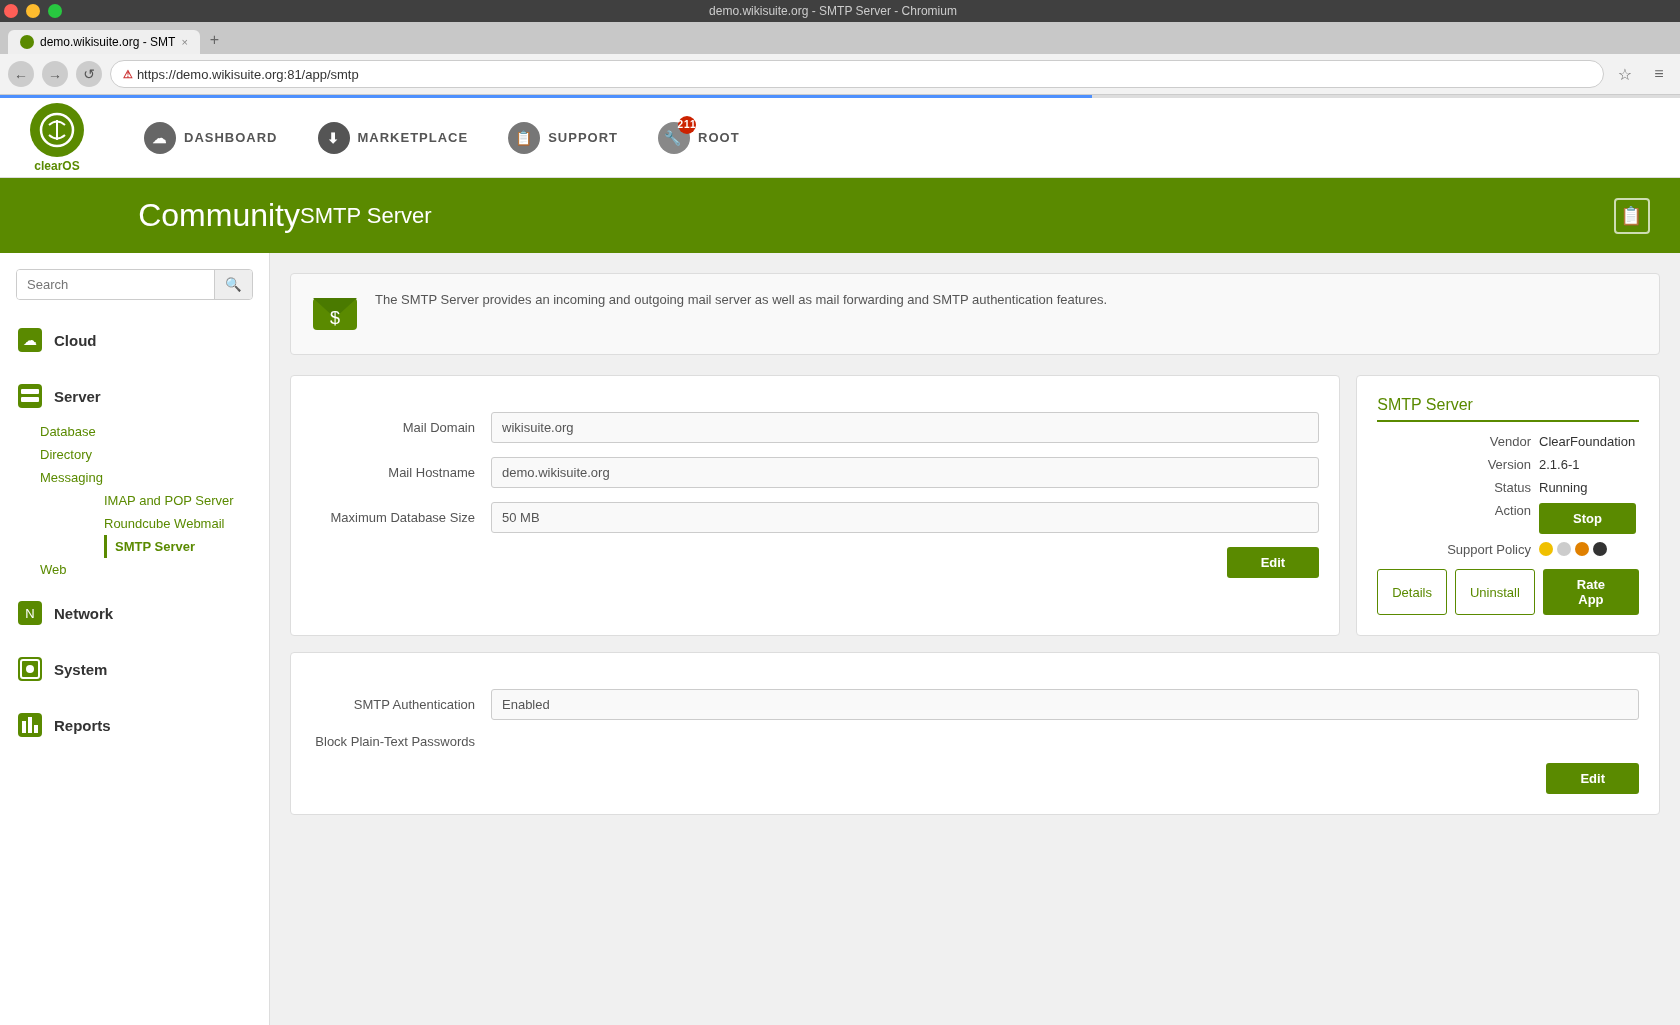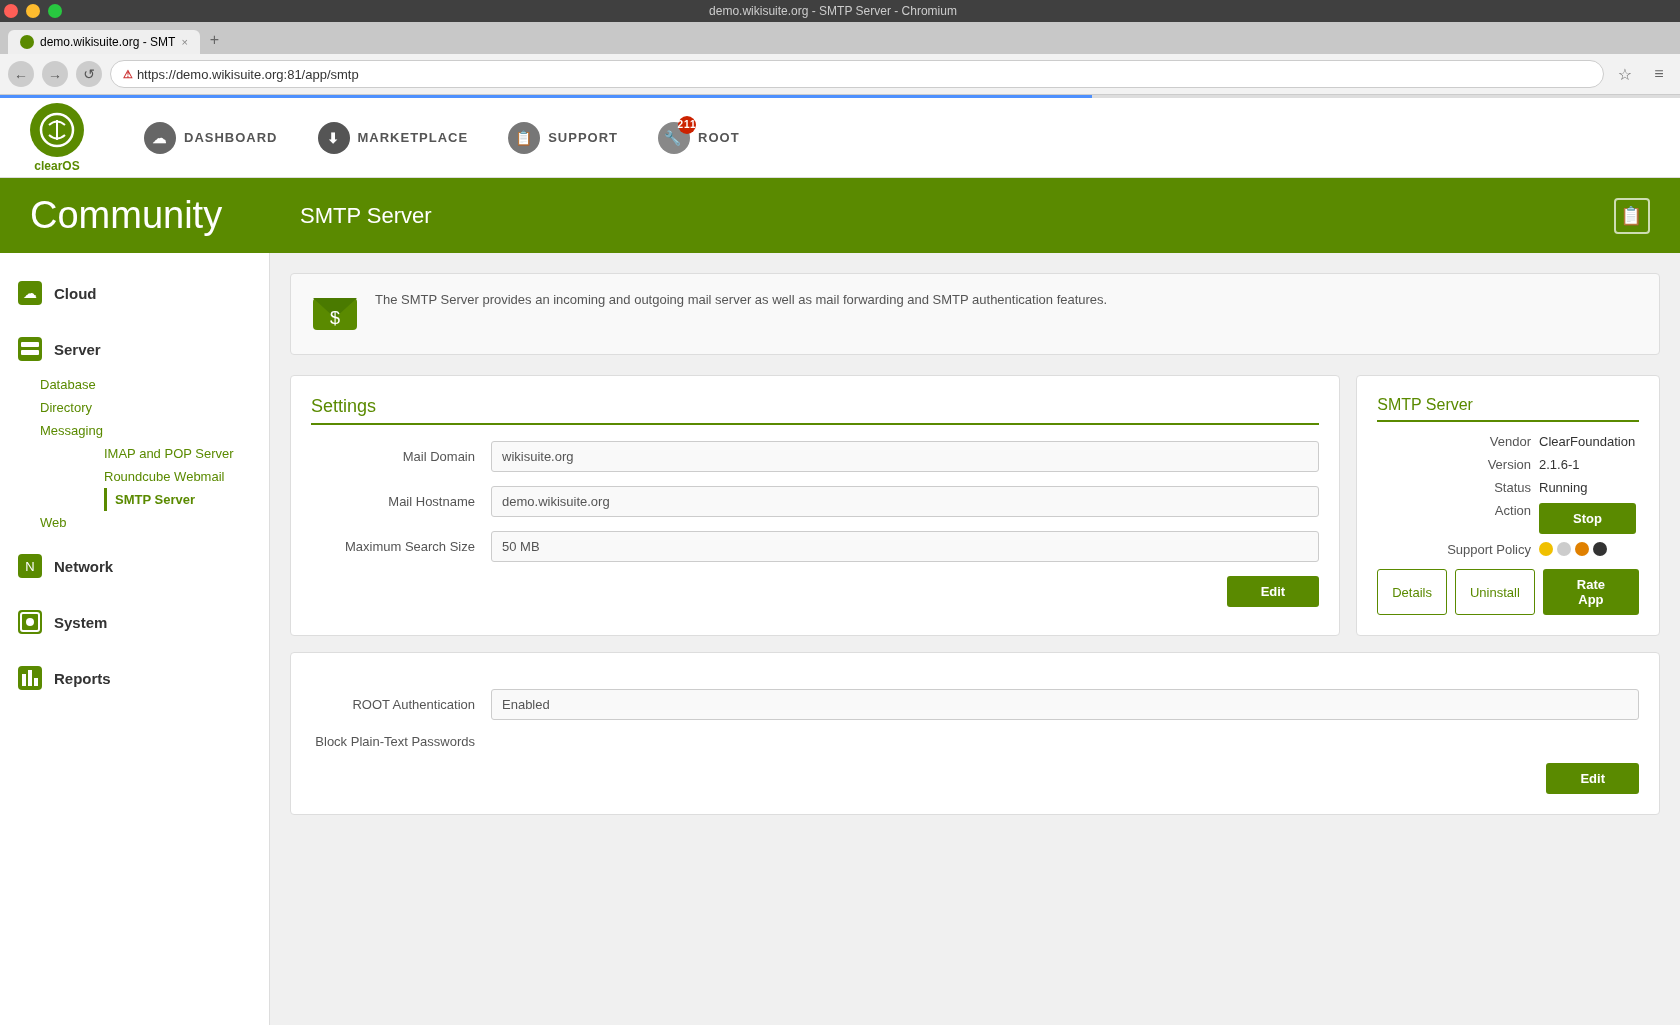--- a/index.html
+++ b/index.html
@@ -41,21 +41,21 @@
     .nav-icon { width: 32px; height: 32px; border-radius: 50%; background: #888; display: flex; align-items: center; justify-content: center; color: white; font-size: 14px; }
     .nav-icon.dashboard { background: #666; }
     .nav-icon.marketplace { background: #555; }
     .nav-icon.support { background: #777; }
     .nav-icon.root { background: #888; position: relative; }
     .root-badge { position: absolute; top: -6px; right: -6px; background: #cc2200; color: white; border-radius: 50%; width: 18px; height: 18px; font-size: 10px; display: flex; align-items: center; justify-content: center; font-weight: bold; }
     .root-wrapper { position: relative; display: inline-block; }
 
     
     .green-banner { background: #5a8a00; color: white; display: flex; align-items: center; padding: 0 30px; height: 75px; }
-    .banner-community { font-size: 38px; font-weight: 300; min-width: 270px; }
+    .banner-community { font-size: 32px; font-weight: 300; min-width: 270px; text-align: right; }
     .banner-title { font-size: 22px; font-weight: normal; flex: 1; }
     .banner-icon { width: 36px; height: 36px; border: 2px solid rgba(255,255,255,0.7); border-radius: 4px; display: flex; align-items: center; justify-content: center; color: white; font-size: 18px; }
 
     
     .main-content { display: flex; padding: 0; }
 
     
     .sidebar { width: 270px; background: white; min-height: 800px; border-right: 1px solid #ddd; padding: 16px 0; flex-shrink: 0; }
     .search-box { margin: 0 16px 16px; display: flex; align-items: center; border: 1px solid #ccc; border-radius: 4px; overflow: hidden; background: white; }
     .search-input { flex: 1; border: none; padding: 7px 10px; font-size: 13px; outline: none; }
@@ -183,20 +183,24 @@
 
   <div class="green-banner">
     <div class="banner-community">Community</div>
     <div class="banner-title">SMTP Server</div>
     <div class="banner-icon">📋</div>
   </div>
 
   <div class="main-content">
 
     <div class="sidebar">
+      <div class="search-box">
+        <input class="search-input" type="text" placeholder="Search" style="">
+        <button class="search-btn">🔍</button>
+      </div>
 
       <div class="sidebar-section">
         <div class="sidebar-section-header">
           <svg class="sidebar-section-icon" viewBox="0 0 28 28">
             <rect x="2" y="2" width="24" height="24" rx="4" fill="#5a8a00"></rect>
             <text x="14" y="19" text-anchor="middle" fill="white" font-size="14">☁</text>
           </svg>
           <span class="sidebar-section-label">Cloud</span>
         </div>
       </div>
@@ -266,40 +270,39 @@
             <polygon points="2,8 24,28 46,8" fill="#4a7a00"></polygon>
             <text x="24" y="34" text-anchor="middle" fill="white" font-size="18">$</text>
           </svg>
         </div>
         <p class="info-text">The SMTP Server provides an incoming and outgoing mail server as well as mail forwarding and SMTP authentication features.</p>
       </div>
 
       <div class="cards-row">
 
         <div class="card">
-          <div class="card-title">Settings</div>
           <div style="margin-bottom:16px"></div>
 
           <div class="form-row">
             <label class="form-label">Mail Domain</label>
             <div class="form-field">
               <input class="form-input" type="text" value="wikisuite.org" readonly="" style="">
             </div>
           </div>
 
           <div class="form-row">
             <label class="form-label">Mail Hostname</label>
             <div class="form-field">
               <input class="form-input" type="text" value="demo.wikisuite.org" readonly="" style="">
             </div>
           </div>
 
 
           <div class="form-row">
-            <label class="form-label">Maximum Search Size</label>
+            <label class="form-label">Maximum Database Size</label>
             <div class="form-field">
               <input class="form-input" type="text" value="50 MB" readonly="" style="">
             </div>
           </div>
 
           <div class="form-actions">
             <button class="btn-green">Edit</button>
           </div>
         </div>
 
@@ -343,21 +346,21 @@
             <button class="btn-green">Rate App</button>
           </div>
         </div>
 
       </div>
 
       <div class="section-card" style="margin-top:16px;">
         <div style="margin-bottom:16px"></div>
 
         <div class="form-row">
-          <label class="form-label">ROOT Authentication</label>
+          <label class="form-label">SMTP Authentication</label>
           <div class="form-field">
             <input class="form-input" type="text" value="Enabled" readonly="" style="">
           </div>
         </div>
 
         <div class="form-row">
           <label class="form-label">Block Plain-Text Passwords</label>
         </div>
 
         <div class="form-actions">

